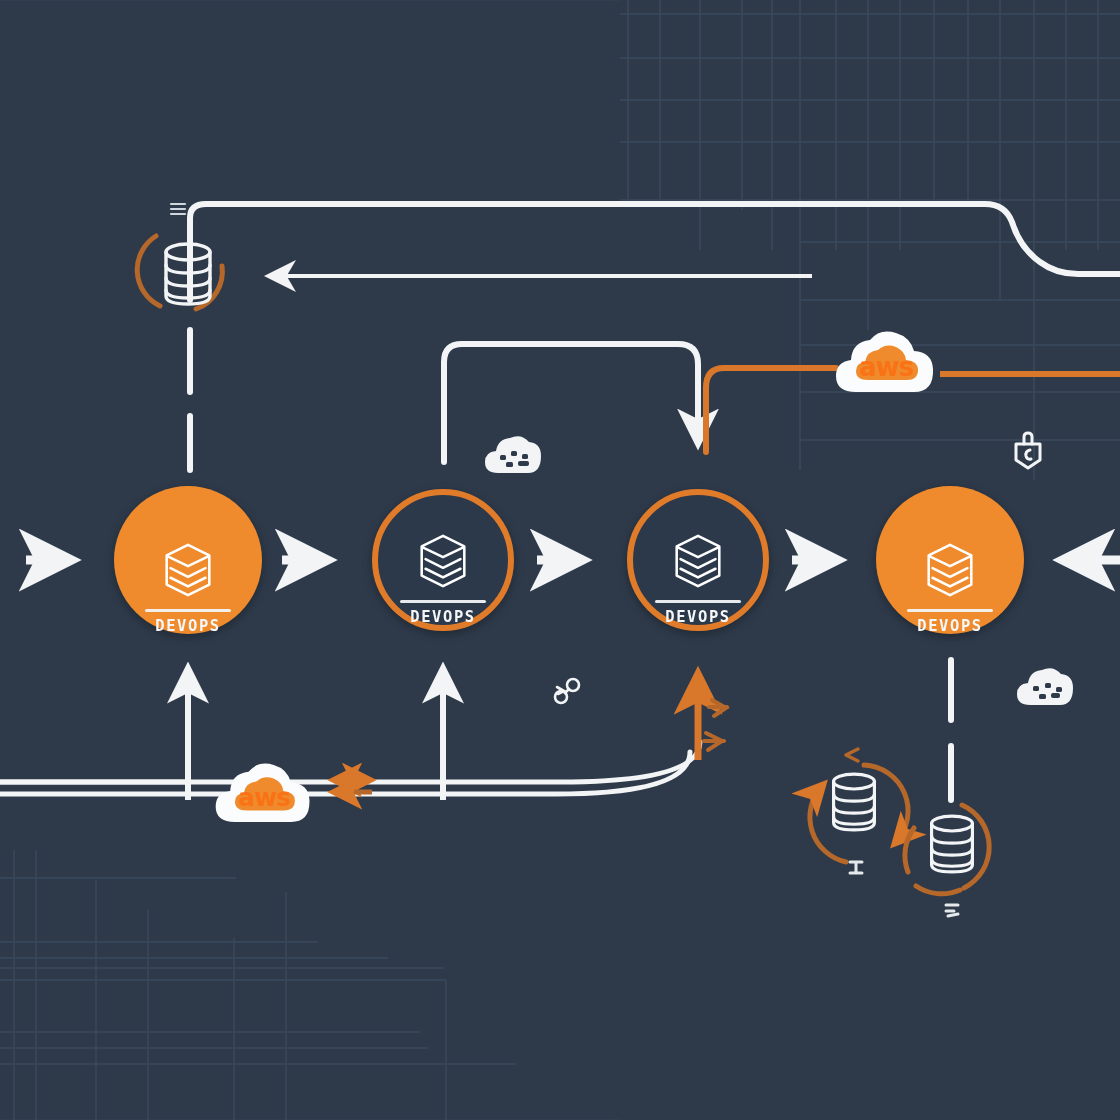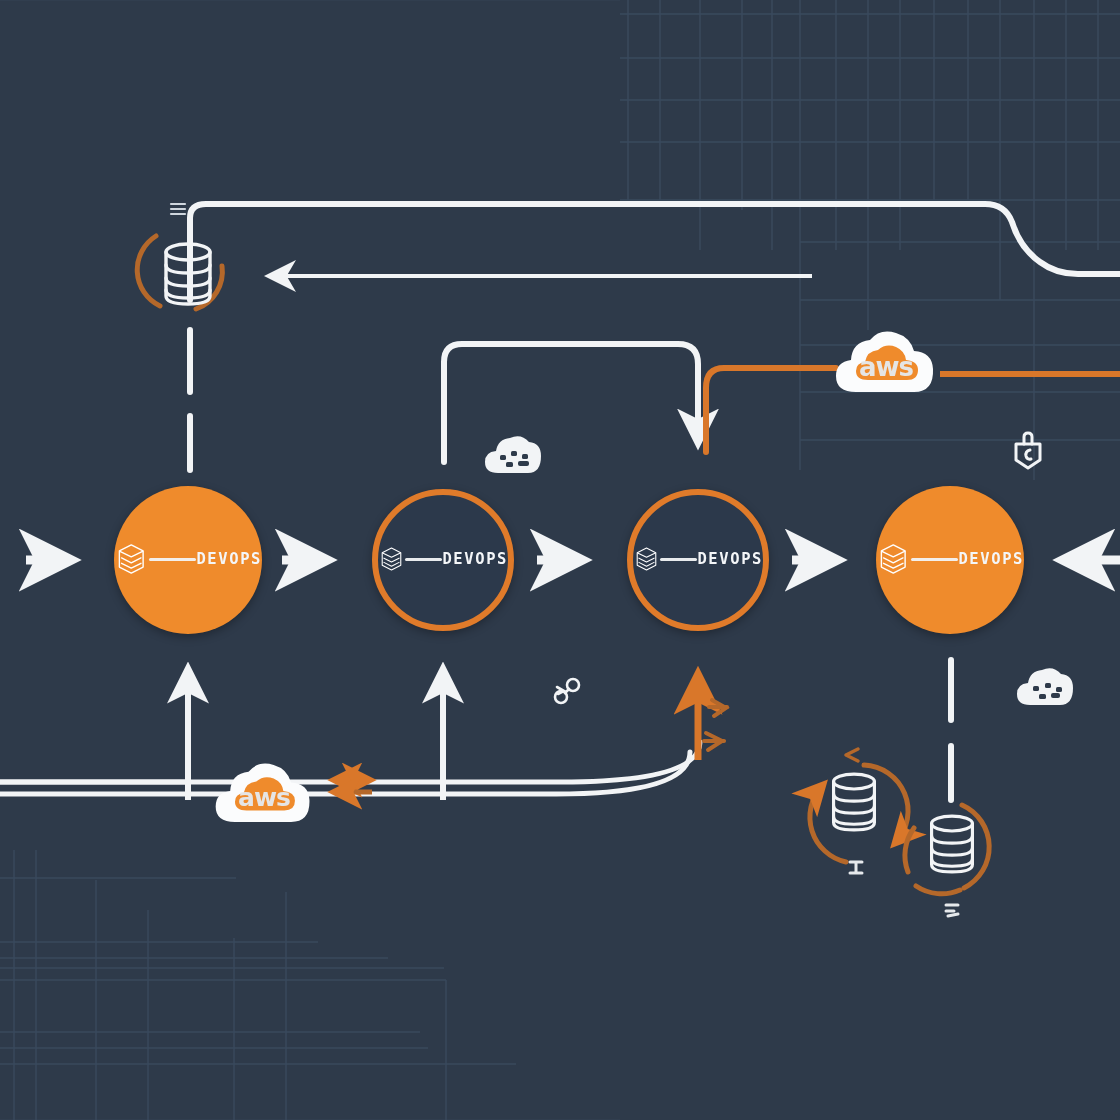--- a/index.html
+++ b/index.html
@@ -1,32 +1,32 @@
 <!DOCTYPE html>
 <html><head>
 <meta charset="utf-8">
 <style>
   html,body{margin:0;padding:0;background:#2e3a4a;}
   body{font-family:"Liberation Sans",sans-serif;}
   #stage{position:relative;width:1120px;height:1120px;background:#2e3a4a;overflow:hidden;}
   #bg-grid,#svg-layer{position:absolute;left:0;top:0;width:1120px;height:1120px;}
   #svg-layer{pointer-events:none;}
 
-  .node{position:absolute;border-radius:50%;display:flex;flex-direction:row;
-        align-items:center;justify-content:flex-start;box-sizing:border-box;}
+  .node{position:absolute;border-radius:50%;display:flex;flex-direction:column;
+        align-items:center;justify-content:flex-end;box-sizing:border-box;}
   .node.filled{background:#ef8b2c;box-shadow:0 3px 10px rgba(0,0,0,.30);}
   .node.ringed{background:#2c394b;border:6px solid #e07b2a;box-shadow:0 3px 10px rgba(0,0,0,.30);}
   .node .glyph{width:62px;height:62px;margin-bottom:2px;}
   .node .rule{width:86px;height:3px;background:#f2f4f6;border-radius:2px;margin:6px 0 7px 0;opacity:.95;}
   .node .label{color:#f4f6f8;font-family:"DejaVu Sans Mono",monospace;font-size:15.5px;
                font-weight:700;letter-spacing:1.6px;line-height:1;}
 
   .cloudlogo{position:absolute;}
   .cloudlogo .aws-txt{position:absolute;left:0;right:0;text-align:center;
-        color:#e5e5e5;font-family:"DejaVu Sans",sans-serif;font-weight:700;
+        color:#f97316;font-family:"DejaVu Sans",sans-serif;font-weight:700;
         font-size:26px;letter-spacing:-1px;}
 
   .mini{position:absolute;}
 </style>
 </head>
 <body>
 
 <div id="stage">
 
   <svg id="bg-grid" viewBox="0 0 1120 1120">

